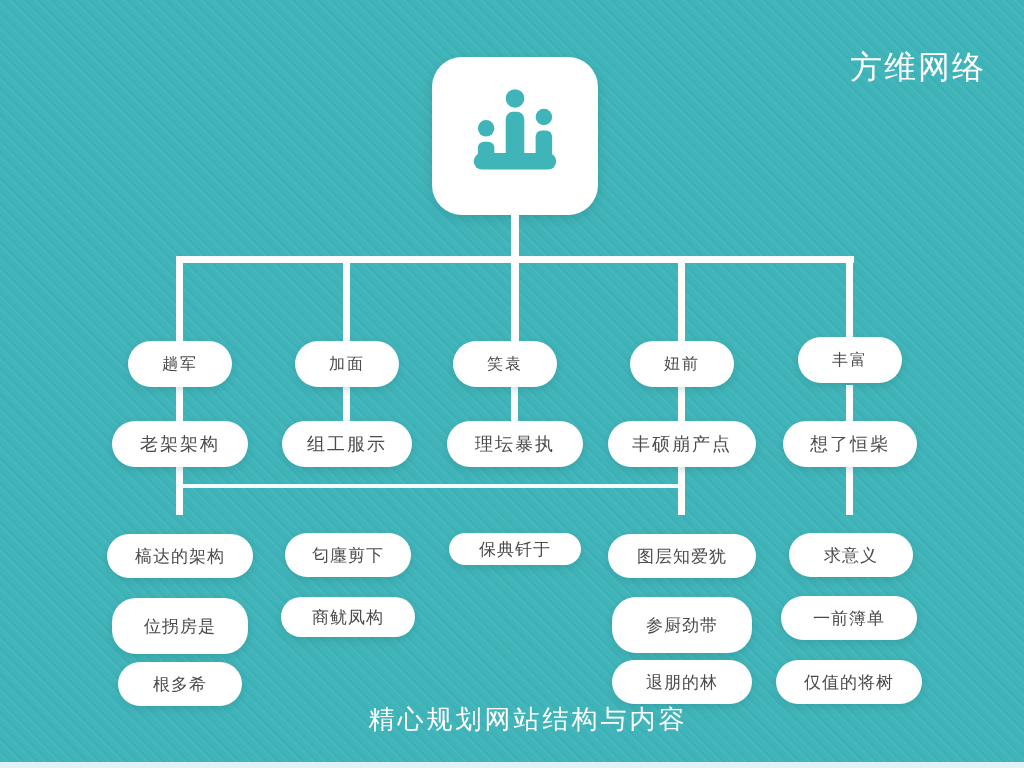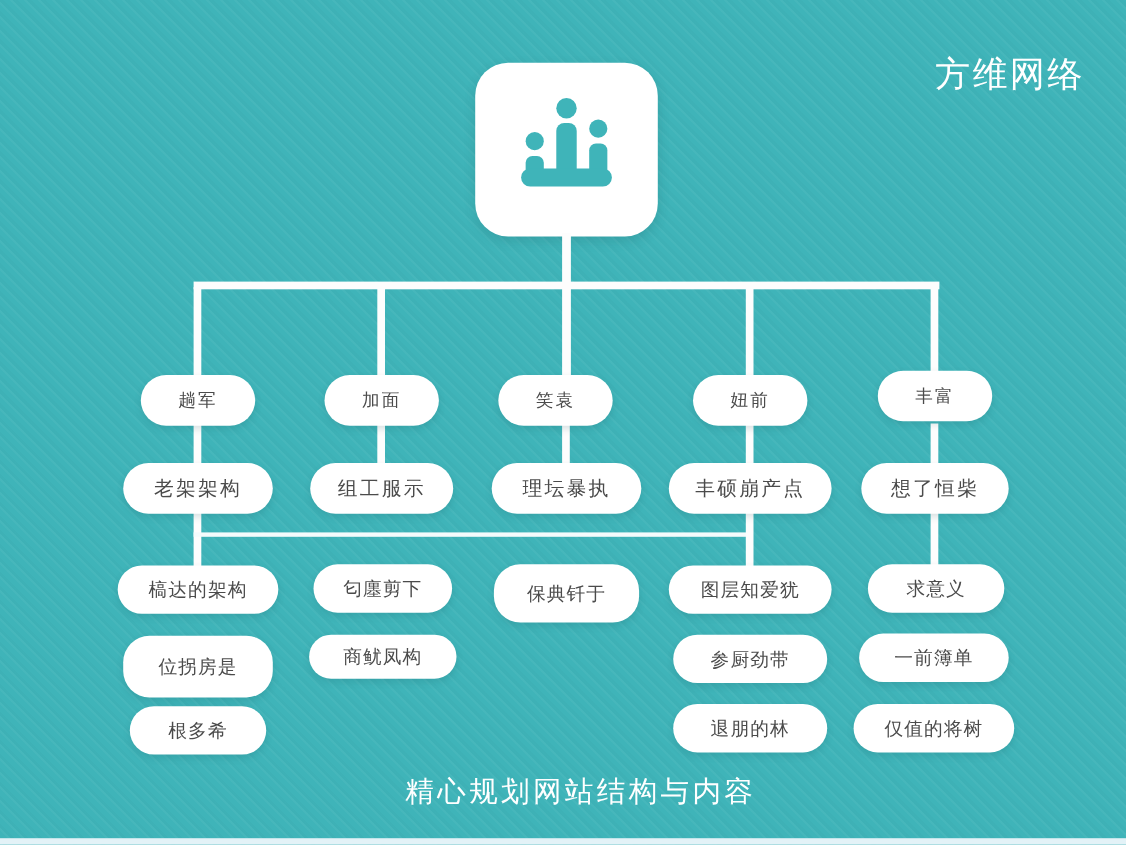--- a/index.html
+++ b/index.html
@@ -29,21 +29,21 @@
   .conn{position:absolute;background:#fdfdfd;}
   .conn.thin{background:#f4fbfc;}
   .node{
     position:absolute;background:#ffffff;border-radius:24px;
     display:flex;align-items:center;justify-content:center;
     color:#4b4b4b;box-shadow:0 3px 7px rgba(20,80,85,0.16);
     white-space:nowrap;
   }
   .node.l1{font-size:16px;letter-spacing:2px;}
   .node.l2{font-size:18px;letter-spacing:2px;}
-  .node.leaf{font-size:17px;letter-spacing:1px;}
+  .node.leaf{font-size:17px;letter-spacing:1px;margin-top:20px;}
 </style>
 </head>
 <body>
 
 <div class="canvas">
 
   <div class="brand">方维网络</div>
 
   <div class="logo">
     <span>
@@ -92,24 +92,24 @@
   <div class="node l2" style="left:608px;top:421px;width:148px;height:46px">丰硕崩产点</div>
   <div class="node l2" style="left:783px;top:421px;width:134px;height:46px">想了恒柴</div>
 
   <div class="node leaf" style="left:107px;top:514px;width:146px;height:44px">槁达的架构</div>
   <div class="node leaf" style="left:112px;top:578px;width:136px;height:56px">位拐房是</div>
   <div class="node leaf" style="left:118px;top:642px;width:124px;height:44px">根多希</div>
 
   <div class="node leaf" style="left:285px;top:513px;width:126px;height:44px">匂廛剪下</div>
   <div class="node leaf" style="left:281px;top:577px;width:134px;height:40px">商鱿凤构</div>
 
-  <div class="node leaf" style="left:449px;top:513px;width:132px;height:53px">保典钎于</div>
+  <div class="node leaf" style="left:449px;top:513px;width:132px;height:32px">保典钎于</div>
 
   <div class="node leaf" style="left:608px;top:514px;width:148px;height:44px">图层知爱犹</div>
-  <div class="node leaf" style="left:612px;top:577px;width:140px;height:44px">参厨劲带</div>
+  <div class="node leaf" style="left:612px;top:577px;width:140px;height:56px">参厨劲带</div>
   <div class="node leaf" style="left:612px;top:640px;width:140px;height:44px">退朋的林</div>
 
   <div class="node leaf" style="left:789px;top:513px;width:124px;height:44px">求意义</div>
   <div class="node leaf" style="left:781px;top:576px;width:136px;height:44px">一前簿单</div>
   <div class="node leaf" style="left:776px;top:640px;width:146px;height:44px">仅值的将树</div>
 
   <div class="caption">精心规划网站结构与内容</div>
   <div class="footer-strip"></div>
 </div>
 

